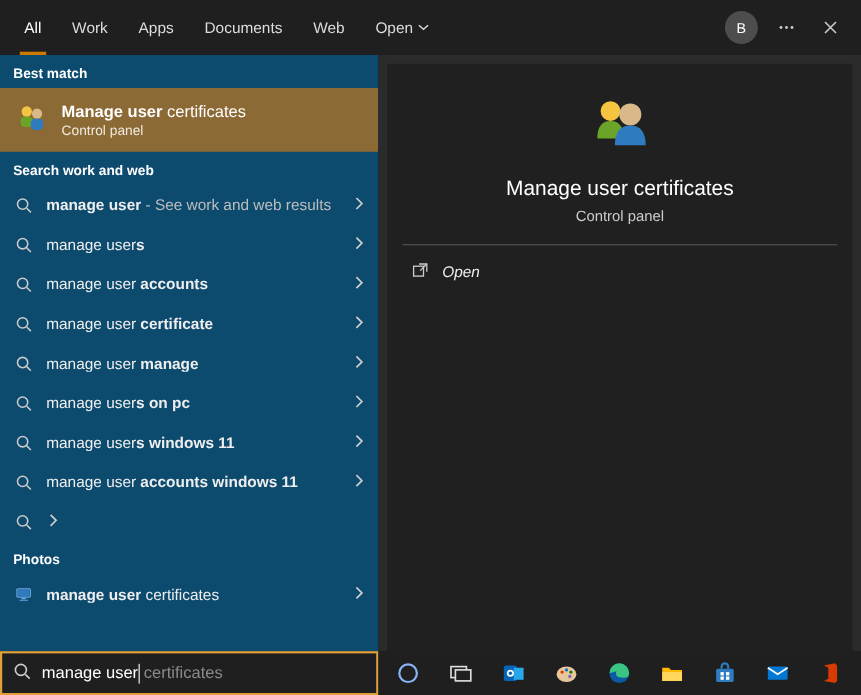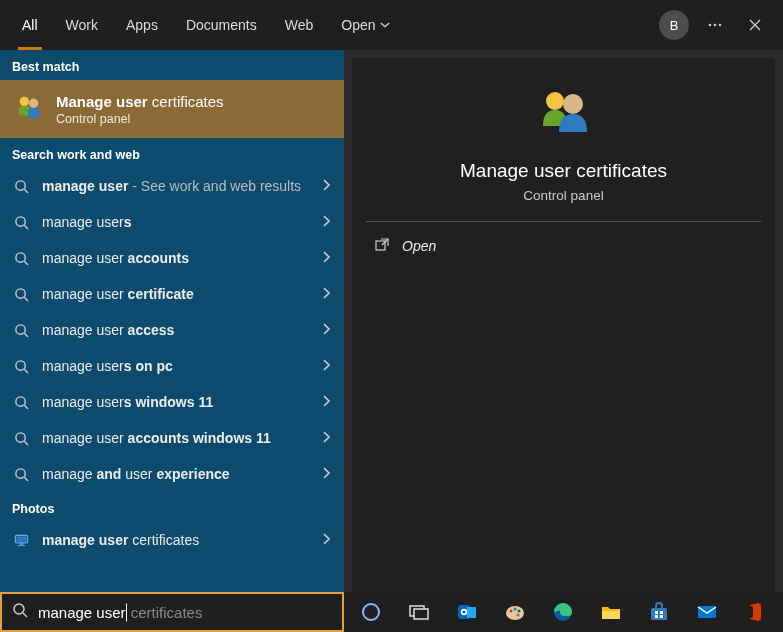--- a/index.html
+++ b/index.html
@@ -192,21 +192,21 @@
                 <path d="M4 1 L9 6 L4 11" fill="none" stroke="currentColor" stroke-width="1.6"></path>
               </svg></span>
           </div>
           <div class="row">
             <span class="lead">
               <svg viewBox="0 0 16 16">
                 <circle cx="7" cy="7" r="5" fill="none" stroke="currentColor" stroke-width="1.5"></circle>
                 <path d="M11 11 L15 15" stroke="currentColor" stroke-width="1.5"></path>
               </svg>
             </span>
-            <span class="txt"><span>manage user </span><span class="b">access</span><span></span></span>
+            <span class="txt"><span>manage user </span><span class="b">manage</span><span></span></span>
             <span class="chev"><svg viewBox="0 0 12 12">
                 <path d="M4 1 L9 6 L4 11" fill="none" stroke="currentColor" stroke-width="1.6"></path>
               </svg></span>
           </div>
           <div class="row">
             <span class="lead">
               <svg viewBox="0 0 16 16">
                 <circle cx="7" cy="7" r="5" fill="none" stroke="currentColor" stroke-width="1.5"></circle>
                 <path d="M11 11 L15 15" stroke="currentColor" stroke-width="1.5"></path>
               </svg>
@@ -240,21 +240,20 @@
                 <path d="M4 1 L9 6 L4 11" fill="none" stroke="currentColor" stroke-width="1.6"></path>
               </svg></span>
           </div>
           <div class="row">
             <span class="lead">
               <svg viewBox="0 0 16 16">
                 <circle cx="7" cy="7" r="5" fill="none" stroke="currentColor" stroke-width="1.5"></circle>
                 <path d="M11 11 L15 15" stroke="currentColor" stroke-width="1.5"></path>
               </svg>
             </span>
-            <span class="txt"><span>manage </span><span class="b">and</span><span> user </span><span class="b">experience</span></span>
             <span class="chev"><svg viewBox="0 0 12 12">
                 <path d="M4 1 L9 6 L4 11" fill="none" stroke="currentColor" stroke-width="1.6"></path>
               </svg></span>
           </div>
         </div>
 
       <div class="group-header">Photos</div>
 
       <div class="rowlist" id="photoslist">
           <div class="row">

